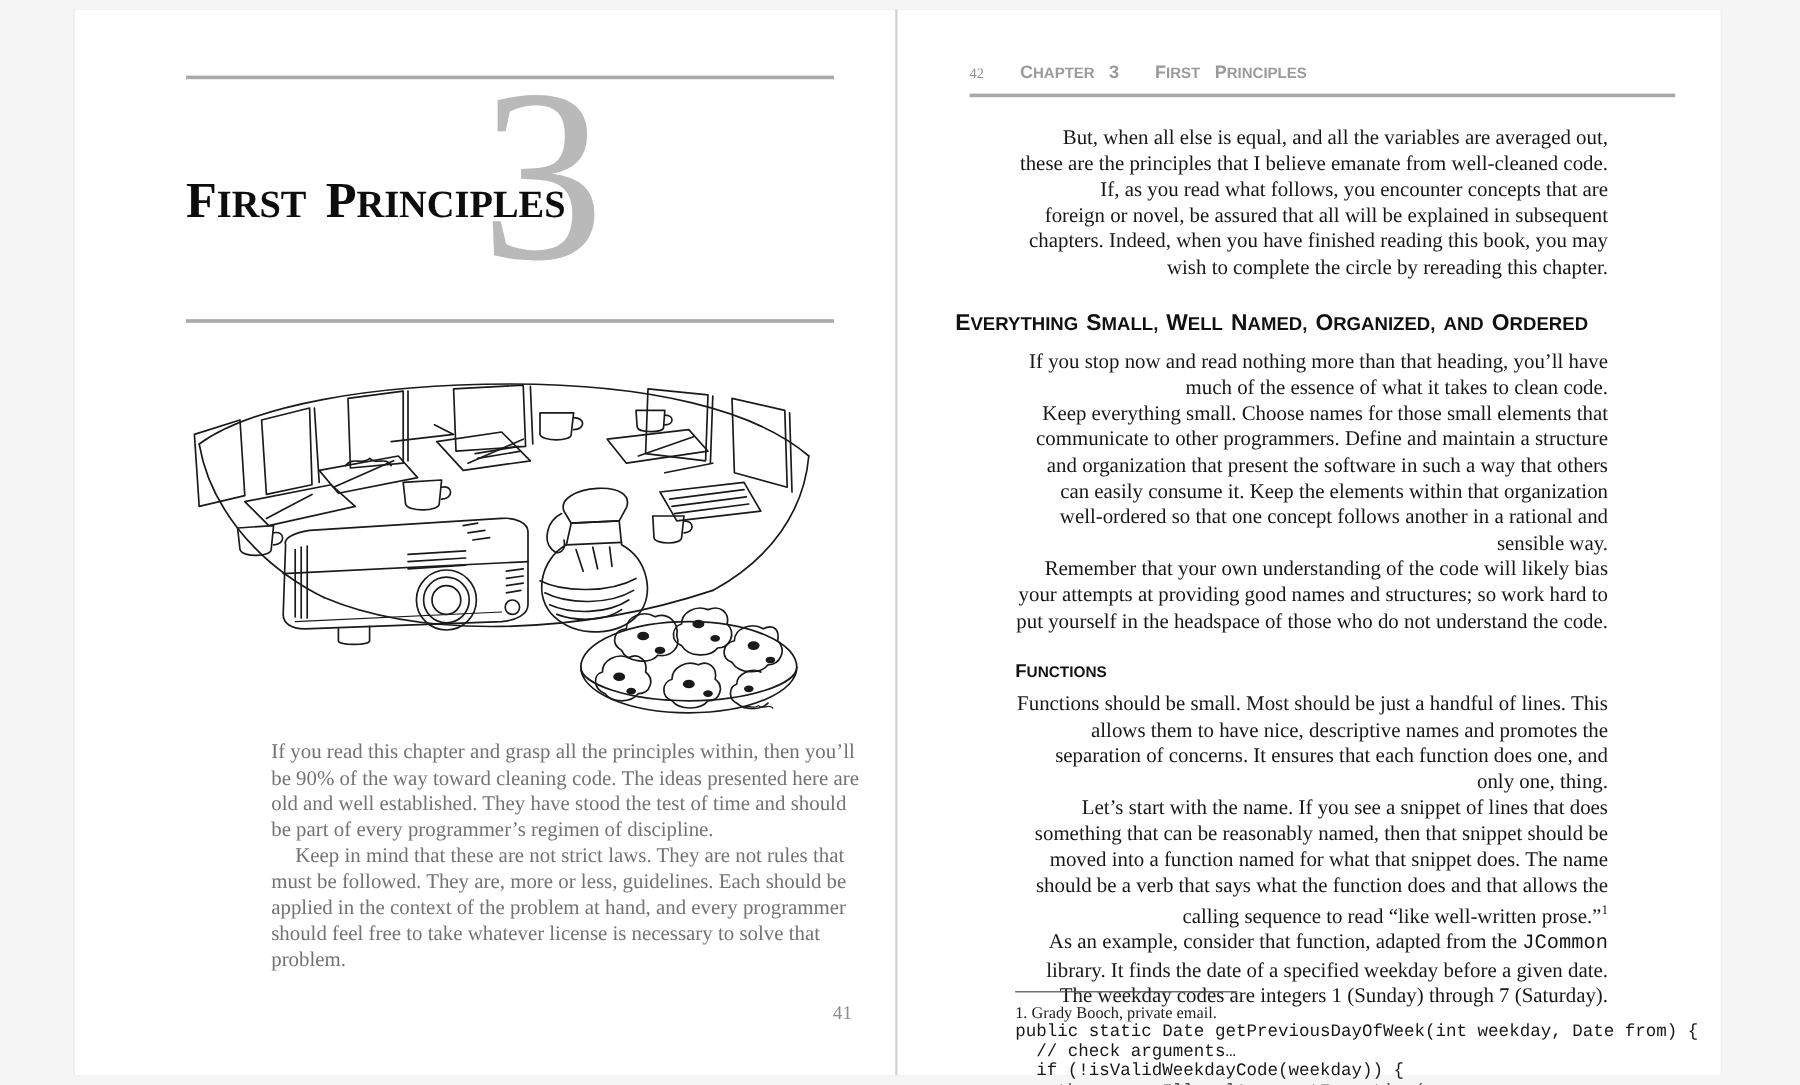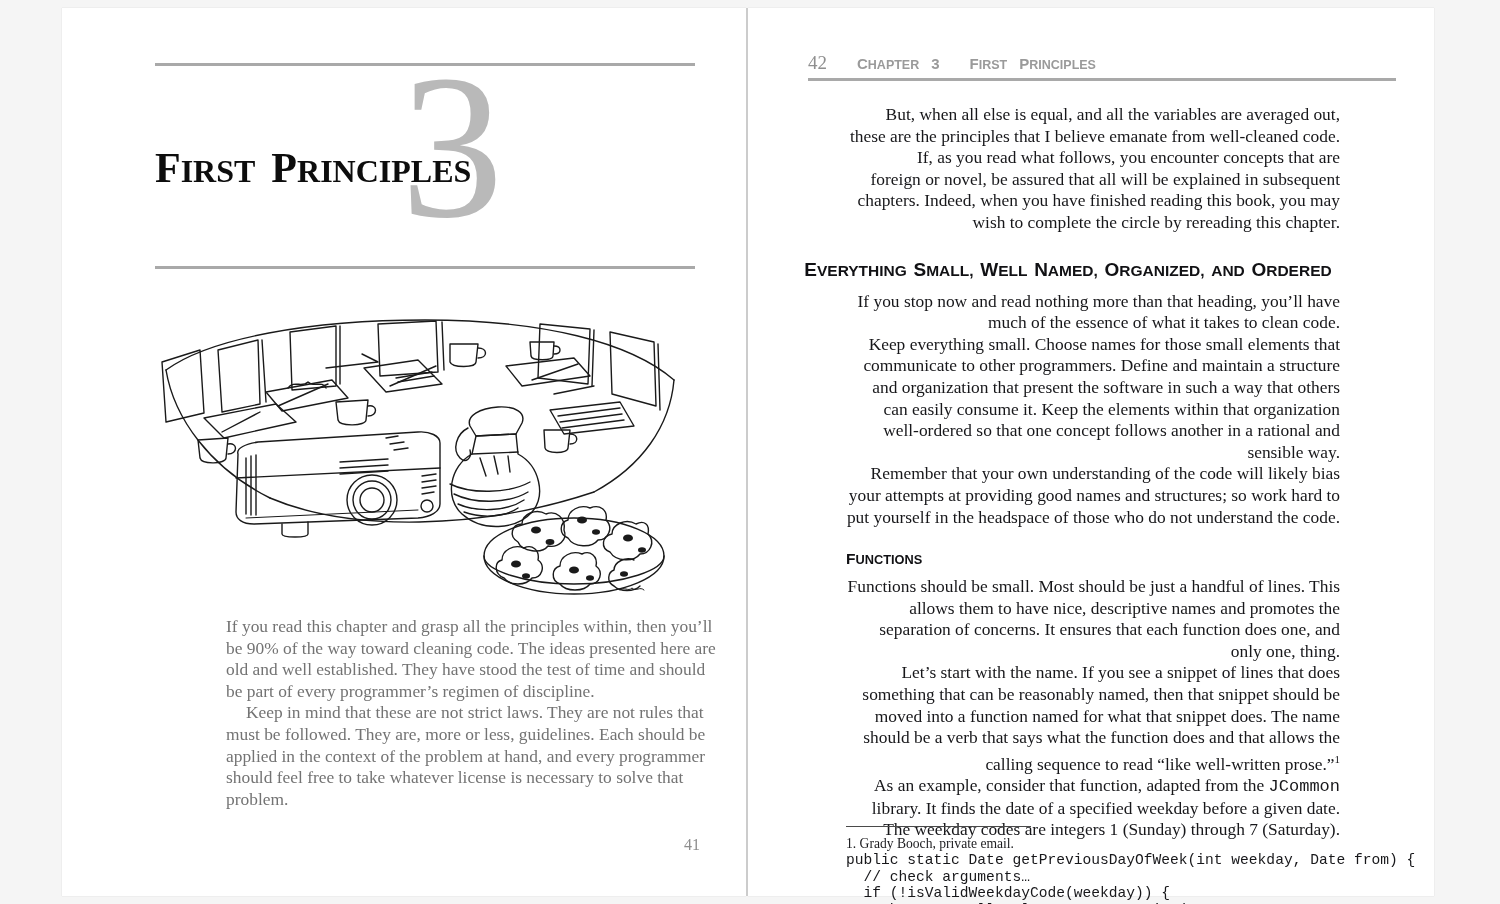--- a/index.html
+++ b/index.html
@@ -92,21 +92,21 @@
     font-size: 17.4px;
     line-height: 21.6px;
     color: #737373;
     text-align: left;
   }
   .left-body p { margin: 0; }
   .left-body p.ind { text-indent: 20px; }
 
   .folio {
     position: absolute;
-    right: 46px;
+    right: 36px;
     bottom: 42px;
     font-size: 16px;
     color: #8d8d8d;
     font-family: "Liberation Serif", serif;
     text-align: right;
   }
 
   
   .runhead {
     position: absolute;
@@ -114,21 +114,21 @@
     top: 44px;
     width: 588px;
     color: #9a9a9a;
     font-family: "Liberation Sans", sans-serif;
     font-weight: bold;
     white-space: nowrap;
   }
   .runhead .folionum {
     font-family: "Liberation Serif", serif;
     font-weight: normal;
-    font-size: 19px;
+    font-size: 12px;
     color: #8f8f8f;
   }
   .runhead .gapwide { display: inline-block; width: 30px; }
   .runhead .gapsm   { display: inline-block; width: 12px; }
   .runhead .cap { font-size: 15px; }
   .runhead .sc  { font-size: 12.5px; }
 
   .runhead-rule {
     position: absolute;
     left: 60px;
@@ -152,21 +152,20 @@
     text-align: right;
   }
   .right-col p.ind { text-indent: 20px; }
 
   h2.section-head {
     margin: 20px 0 9px -50px;
     font-family: "Liberation Sans", sans-serif;
     font-weight: bold;
     color: #111114;
     white-space: nowrap;
-    text-align: center;
   }
   h2.section-head .cap { font-size: 19px; }
   h2.section-head .sc  { font-size: 15.5px; }
 
   h3.sub-head {
     margin: 19px 0 7px 0;
     font-family: "Liberation Sans", sans-serif;
     font-weight: bold;
     color: #111114;
   }

